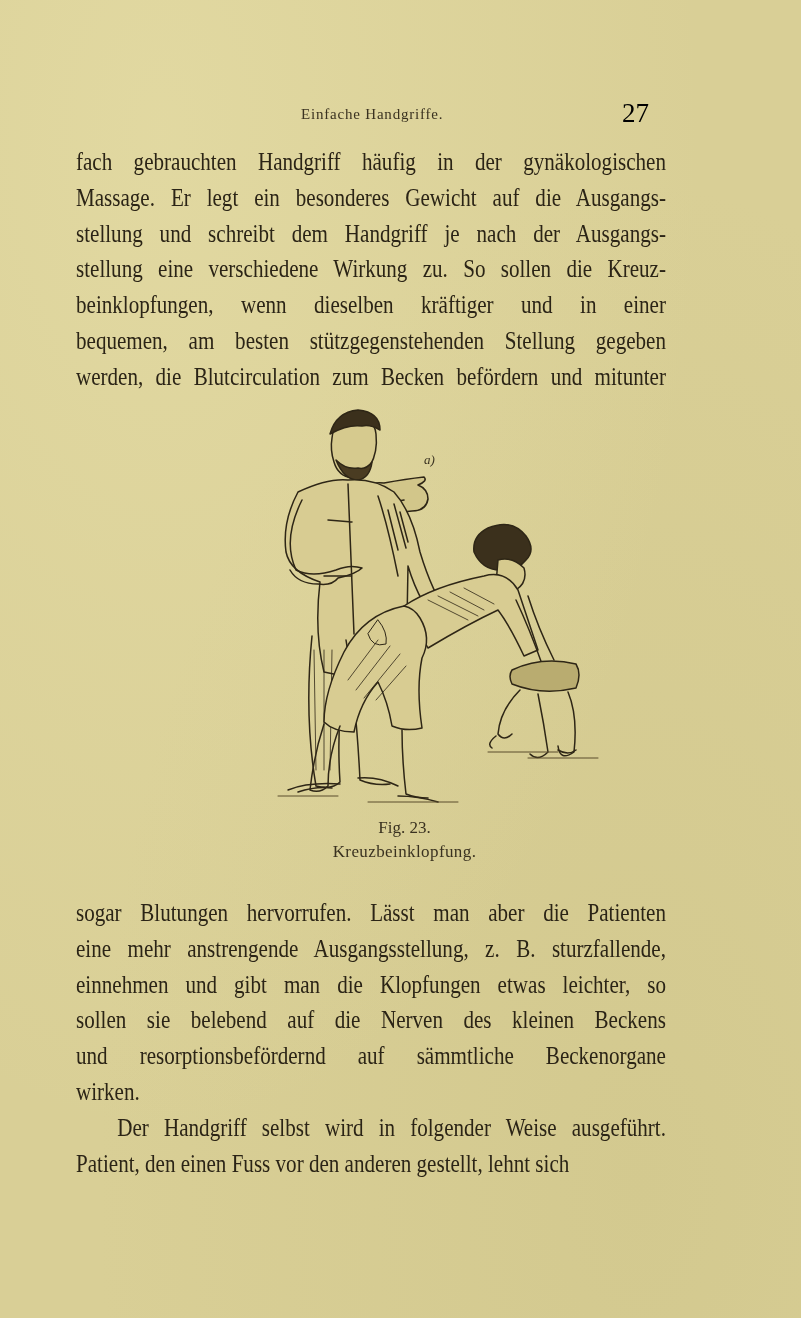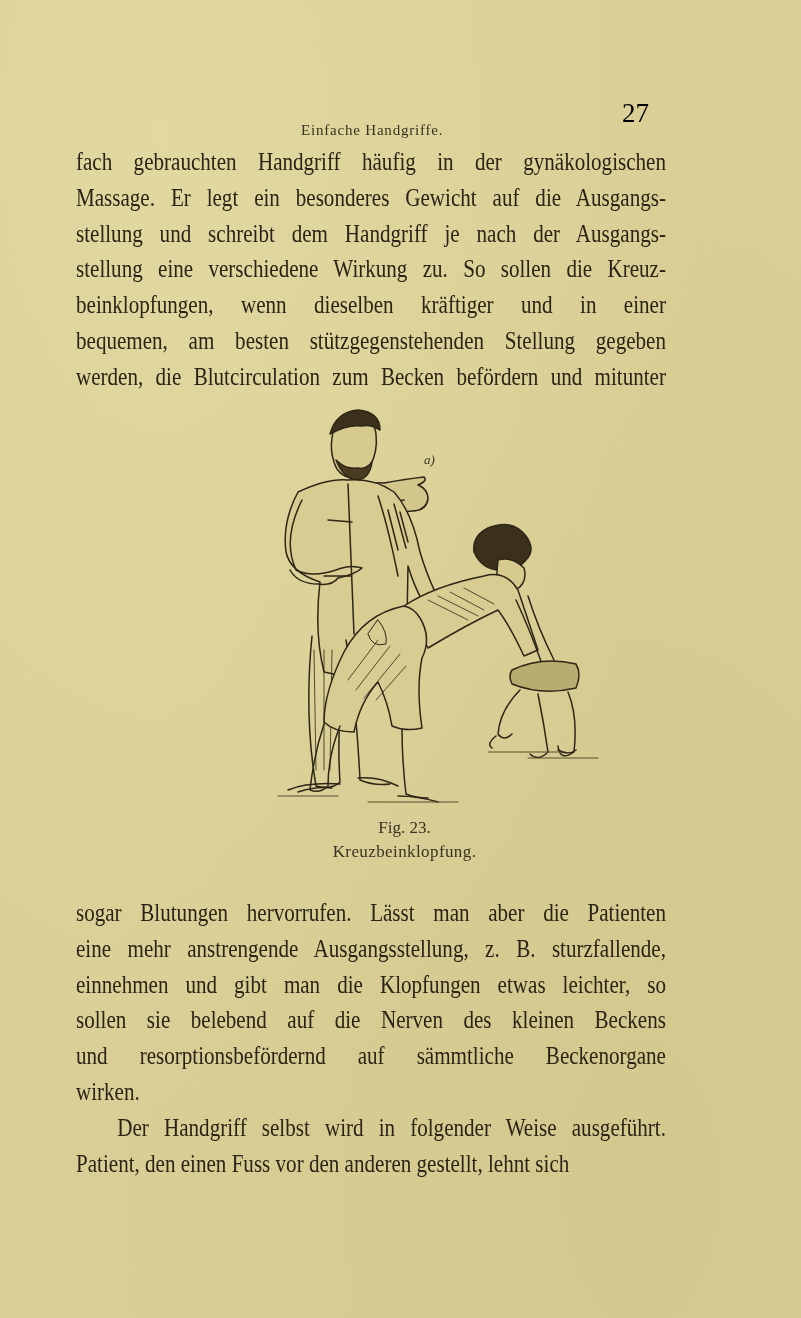--- a/index.html
+++ b/index.html
@@ -26,21 +26,21 @@
     .running-head {
       position: absolute;
       top: 104px;
       left: 0;
       width: 801px;
       height: 30px;
     }
     .running-title {
       position: absolute;
       left: 301px;
-      top: 18px;
+      top: 2px;
       font-size: 15px;
       letter-spacing: 0.8px;
       color: #3a3220;
     }
     .page-number {
       position: absolute;
       left: 622px;
       top: -6px;
       font-size: 27px;
       color: #000000;

